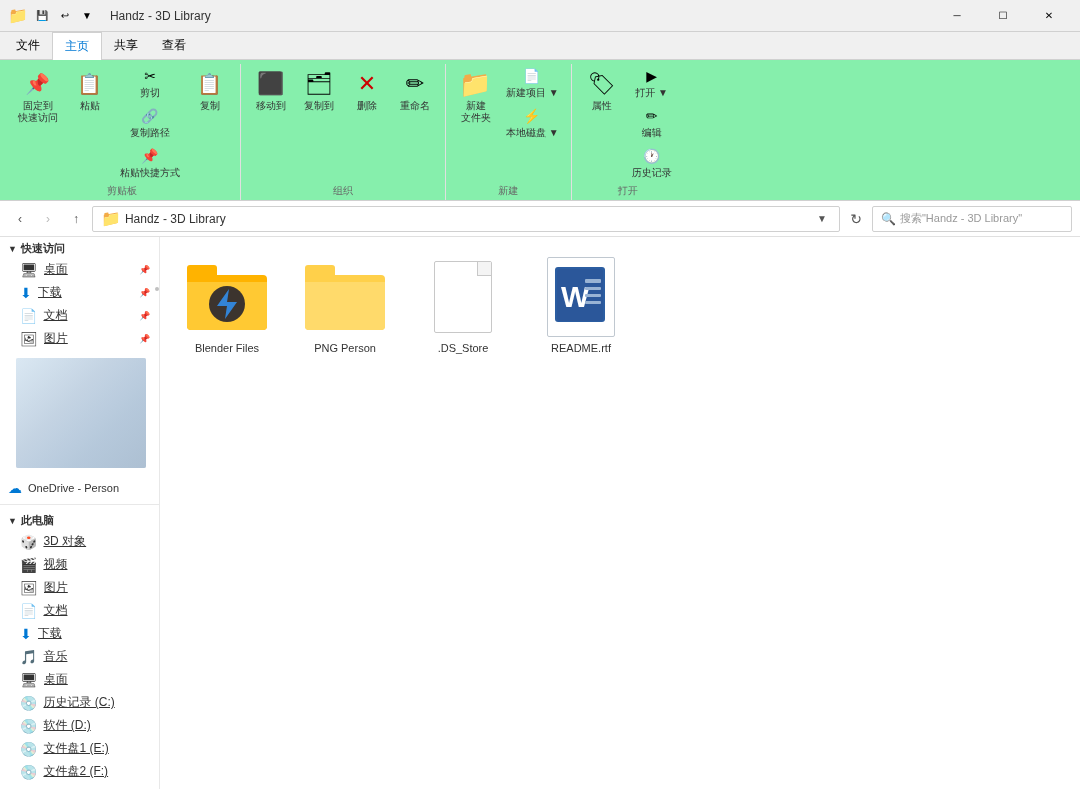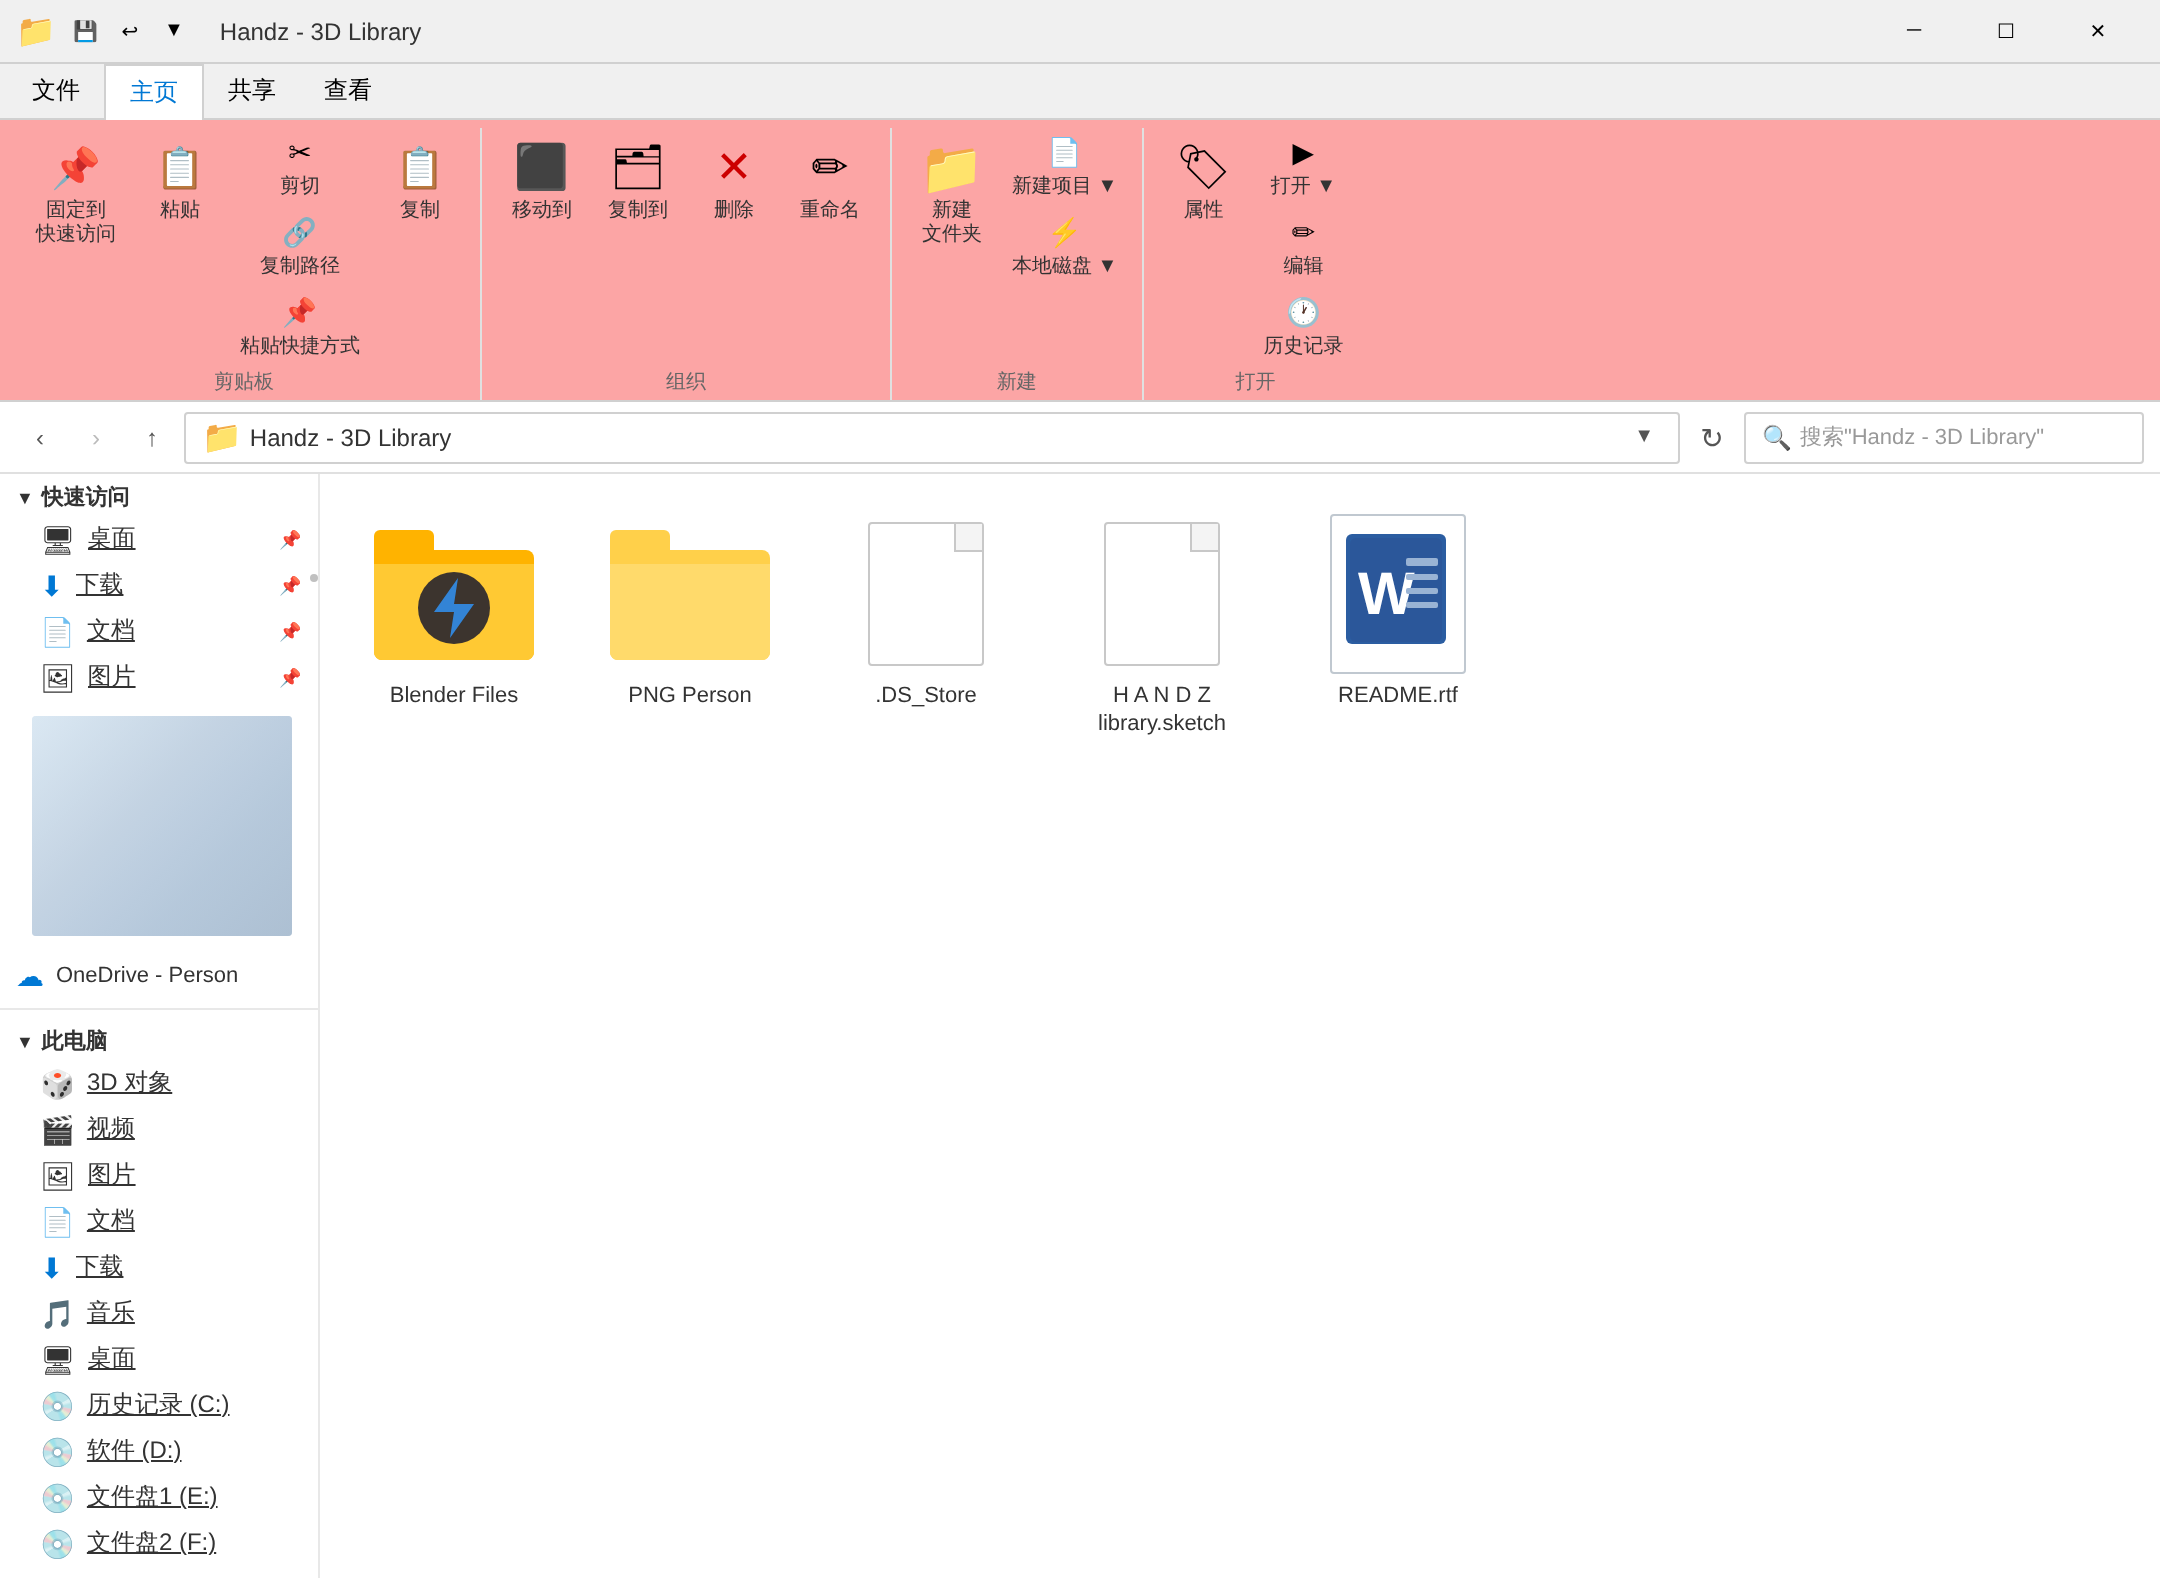--- a/index.html
+++ b/index.html
@@ -16,21 +16,21 @@
       border-bottom: 1px solid #d0d0d0;
     }
     .title-bar-left { display: flex; align-items: center; gap: 6px; }
     .title-quick-icons { display: flex; gap: 4px; }
     .title-quick-icon { width: 18px; height: 18px; display: flex; align-items: center; justify-content: center; font-size: 10px; }
     .title-text { font-size: 12px; color: #333; }
     .title-bar-right { display: flex; gap: 0; }
     .win-btn { width: 46px; height: 32px; display: flex; align-items: center; justify-content: center; font-size: 10px; cursor: pointer; background: transparent; border: none; }
 
     
-    .ribbon { background: #fca5a5; border-bottom: 1px solid #d0d0d0; }
+    .ribbon { background: #86efac; border-bottom: 1px solid #d0d0d0; }
     .ribbon-tabs { display: flex; height: 28px; background: #f0f0f0; border-bottom: 1px solid #d0d0d0; padding-left: 4px; }
     .ribbon-tab { padding: 4px 12px; font-size: 12px; cursor: pointer; display: flex; align-items: center; }
     .ribbon-tab.active { background: #fff; border: 1px solid #d0d0d0; border-bottom: none; margin-bottom: -1px; color: #0078d4; }
 
     .ribbon-content { display: flex; align-items: stretch; padding: 4px 4px 0 4px; min-height: 82px; }
     .ribbon-group { display: flex; flex-direction: column; align-items: center; padding: 0 8px; border-right: 1px solid #e0e0e0; min-width: 80px; }
     .ribbon-group:last-child { border-right: none; }
     .ribbon-group-items { display: flex; align-items: flex-start; gap: 4px; flex: 1; }
     .ribbon-group-label { font-size: 10px; color: #666; padding: 2px 0; text-align: center; }
 
@@ -384,28 +384,20 @@
       <div class="file-item">
         <div class="file-icon-area">
           <div style="width:58px;height:72px;background:#fff;border:1px solid #c8c8c8;border-radius:2px;position:relative;">
             <div style="position:absolute;top:0;right:0;width:0;height:0;border-style:solid;border-width:0 14px 14px 0;border-color:transparent #e0e0e0 transparent transparent;"></div>
             <div style="position:absolute;top:0;right:0;width:14px;height:14px;background:#f4f4f4;border-left:1px solid #c8c8c8;border-bottom:1px solid #c8c8c8;"></div>
           </div>
         </div>
         <div class="file-name">.DS_Store</div>
       </div>
 
-      <div class="file-item">
-        <div class="file-icon-area">
-          <div style="width:58px;height:72px;background:#fff;border:1px solid #c8c8c8;border-radius:2px;position:relative;">
-            <div style="position:absolute;top:0;right:0;width:14px;height:14px;background:#f4f4f4;border-left:1px solid #c8c8c8;border-bottom:1px solid #c8c8c8;"></div>
-          </div>
-        </div>
-        <div class="file-name">H A N D Z<br>library.sketch</div>
-      </div>
 
       <div class="file-item">
         <div class="file-icon-area">
           <div class="word-file">
             <div class="word-file-body"></div>
             <div class="word-badge">
               <svg width="46" height="52" viewBox="0 0 46 52">
                 <rect width="46" height="52" rx="3" fill="#2B579A"></rect>
                 <text x="4" y="38" font-size="30" font-weight="bold" fill="white" font-family="Arial">W</text>
                 <rect x="28" y="10" width="16" height="4" rx="1" fill="#99b3d4"></rect>

